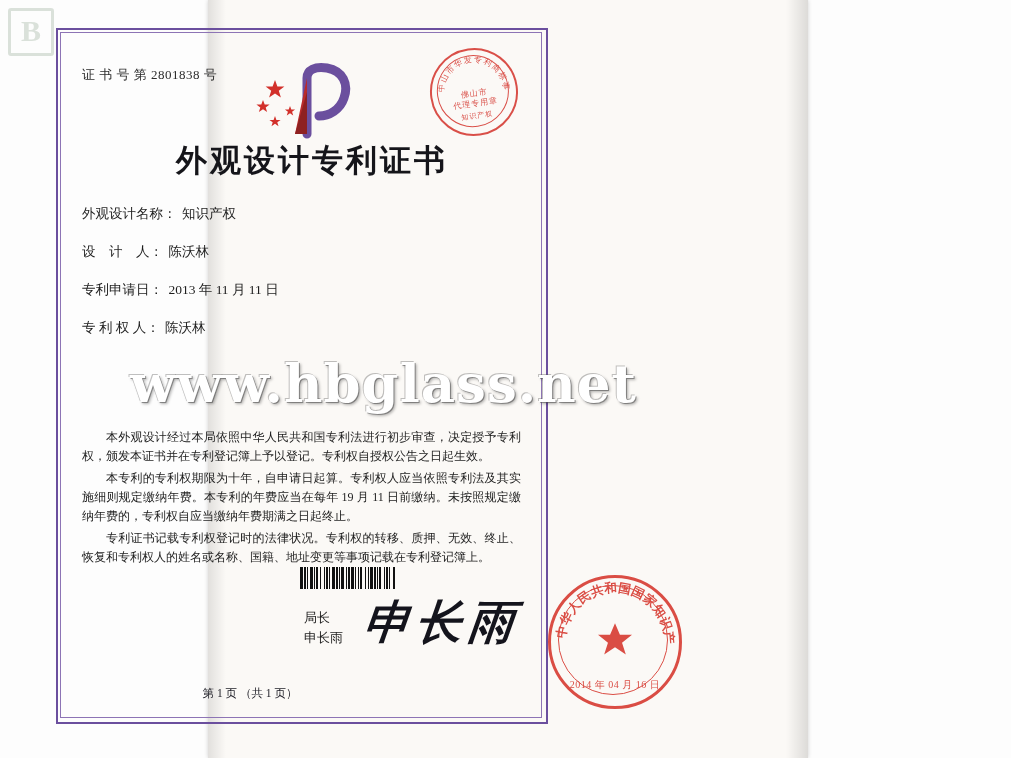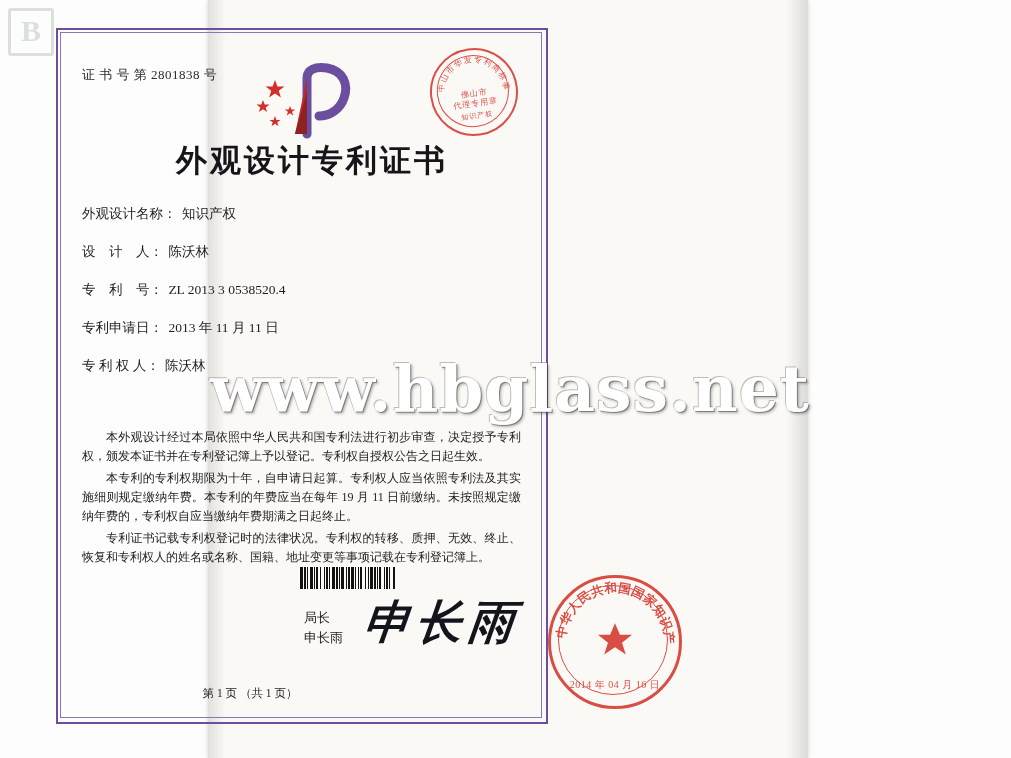--- a/index.html
+++ b/index.html
@@ -244,30 +244,29 @@
     color: #22222a;
   }
 
   
   .site-watermark {
     position: absolute;
     left: 130px; top: 352px;
     width: 760px;
     font-family: "DejaVu Serif", serif;
     font-weight: bold;
-    font-size: 63px;
+    font-size: 53px;
     letter-spacing: 1px;
     color: #ffffff;
     text-shadow:
       1px 1px 0 rgba(80,80,80,0.55),
       -1px -1px 0 rgba(80,80,80,0.35),
       2px 2px 3px rgba(0,0,0,0.30);
     white-space: nowrap;
     pointer-events: none;
-    text-align: center;
   }
 </style>
 </head>
 <body>
 
 <div class="page-bg"></div>
 
 <div class="corner-logo">B</div>
 
 <div class="cert-sheet">
@@ -312,24 +311,20 @@
 <div class="cert-title">外观设计专利证书</div>
 
 <div class="fields">
   <div class="field-row">
     <span class="field-label">外观设计名称：</span>
     <span class="field-value">知识产权</span>
   </div>
   <div class="field-row">
     <span class="field-label">设　计　人：</span>
     <span class="field-value">陈沃林</span>
-  </div>
-  <div class="field-row">
-    <span class="field-label">专　利　号：</span>
-    <span class="field-value">ZL 2013 3 0538520.4</span>
   </div>
   <div class="field-row">
     <span class="field-label">专利申请日：</span>
     <span class="field-value">2013 年 11 月 11 日</span>
   </div>
   <div class="field-row">
     <span class="field-label">专 利 权 人：</span>
     <span class="field-value">陈沃林</span>
   </div>
 </div>

